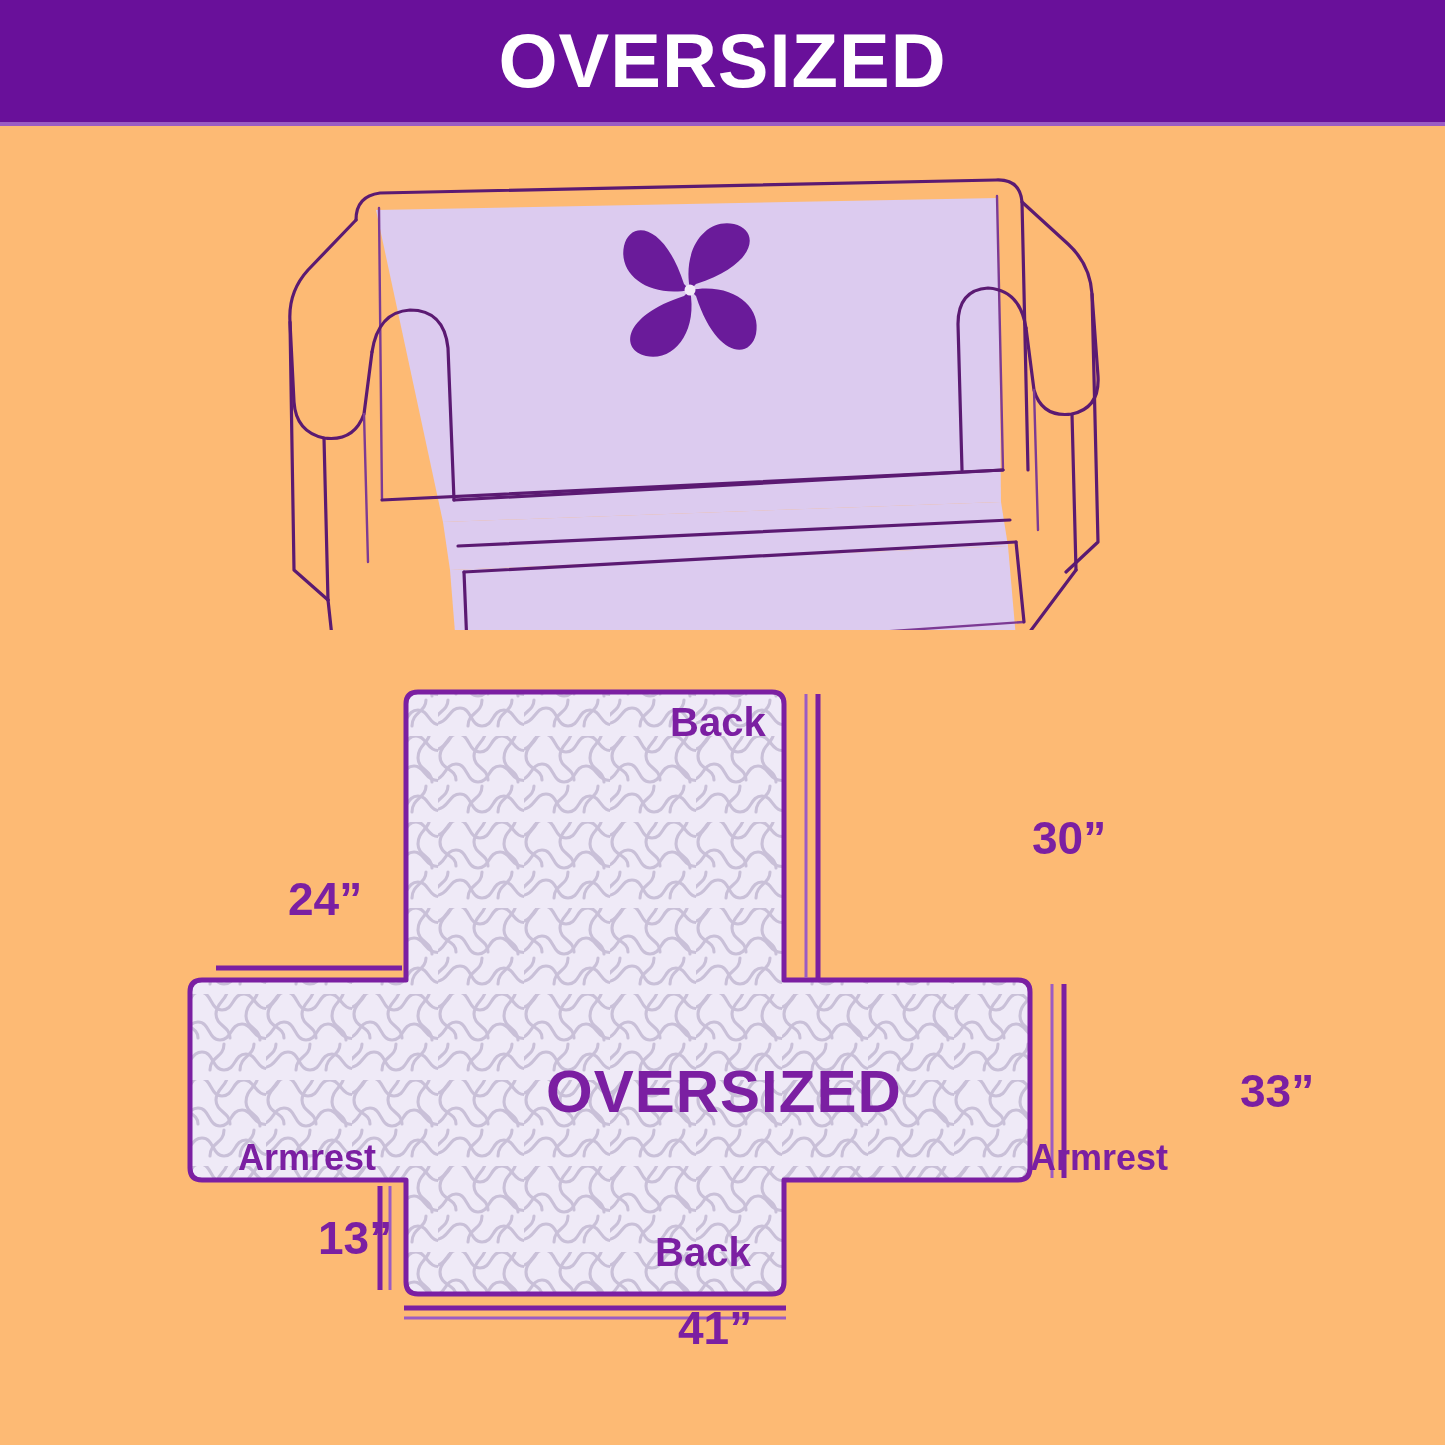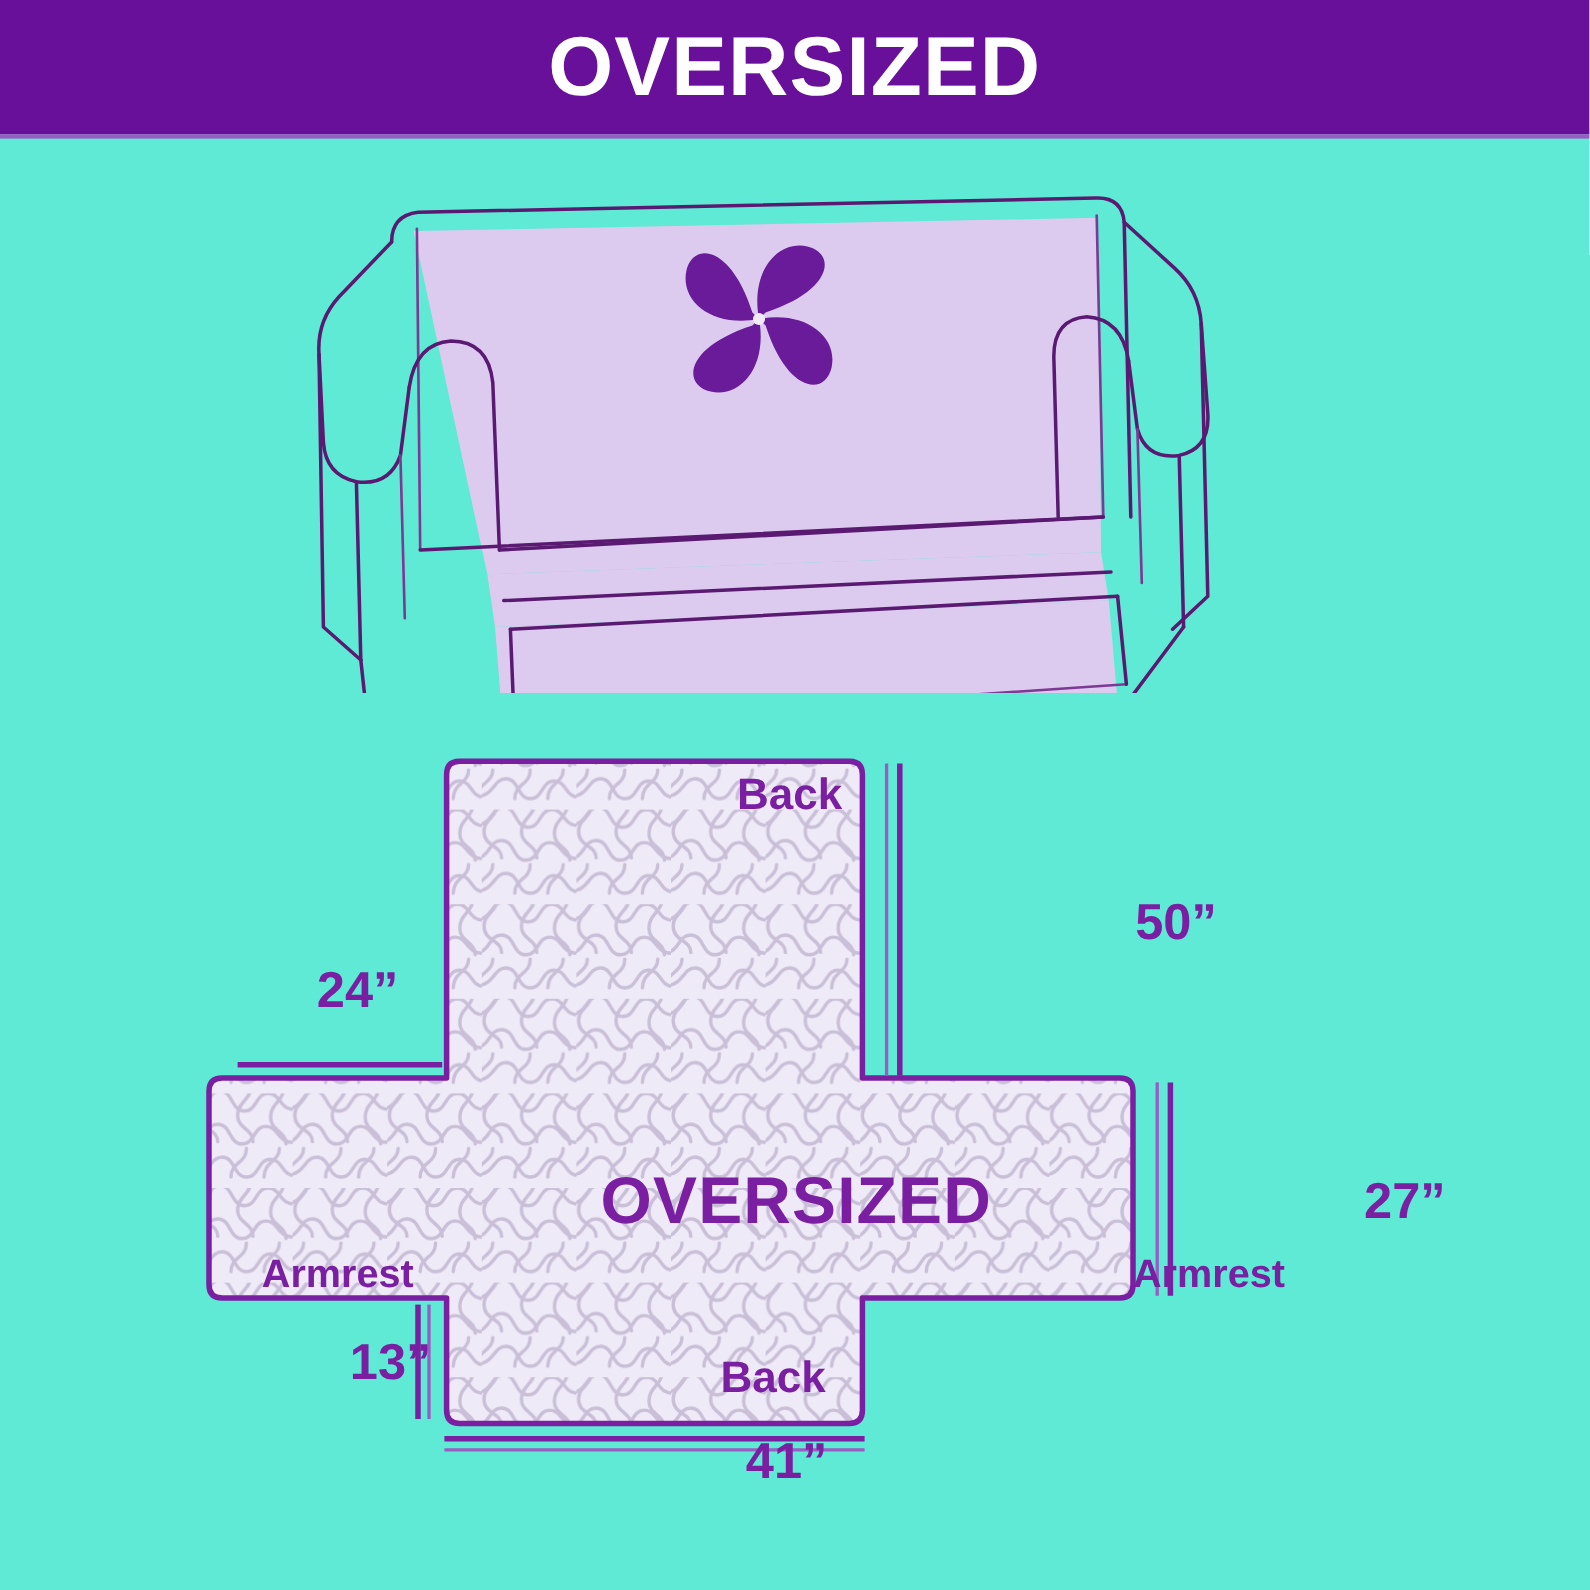--- a/index.html
+++ b/index.html
@@ -13,21 +13,21 @@
     height: 1445px;
     font-family: "Liberation Sans", sans-serif;
     overflow: hidden;
     position: relative;
   }
 
   #page {
     position: relative;
     width: 1445px;
     height: 1445px;
-    background: #5eead4;
+    background: #fdba74;
   }
 
   
   .banner {
     position: absolute;
     left: 0;
     top: 0;
     width: 1445px;
     height: 122px;
     background: #69109A;
@@ -253,23 +253,23 @@
   <div class="lbl lbl-back">Back</div>
 
   <div class="lbl lbl-oversized">OVERSIZED</div>
 
   <div class="lbl lbl-arm-left">Armrest</div>
 
   <div class="lbl lbl-arm-right">Armrest</div>
 
   <div class="lbl lbl-front">Back</div>
 
-  <div class="dim dim-40">50”</div>
-
-  <div class="dim dim-23">27”</div>
+  <div class="dim dim-40">30”</div>
+
+  <div class="dim dim-23">33”</div>
 
   <div class="dim dim-24">24”</div>
 
   <div class="dim dim-13">13”</div>
 
   <div class="dim dim-78">41”</div>
 
 </div>
 
 </body></html>

